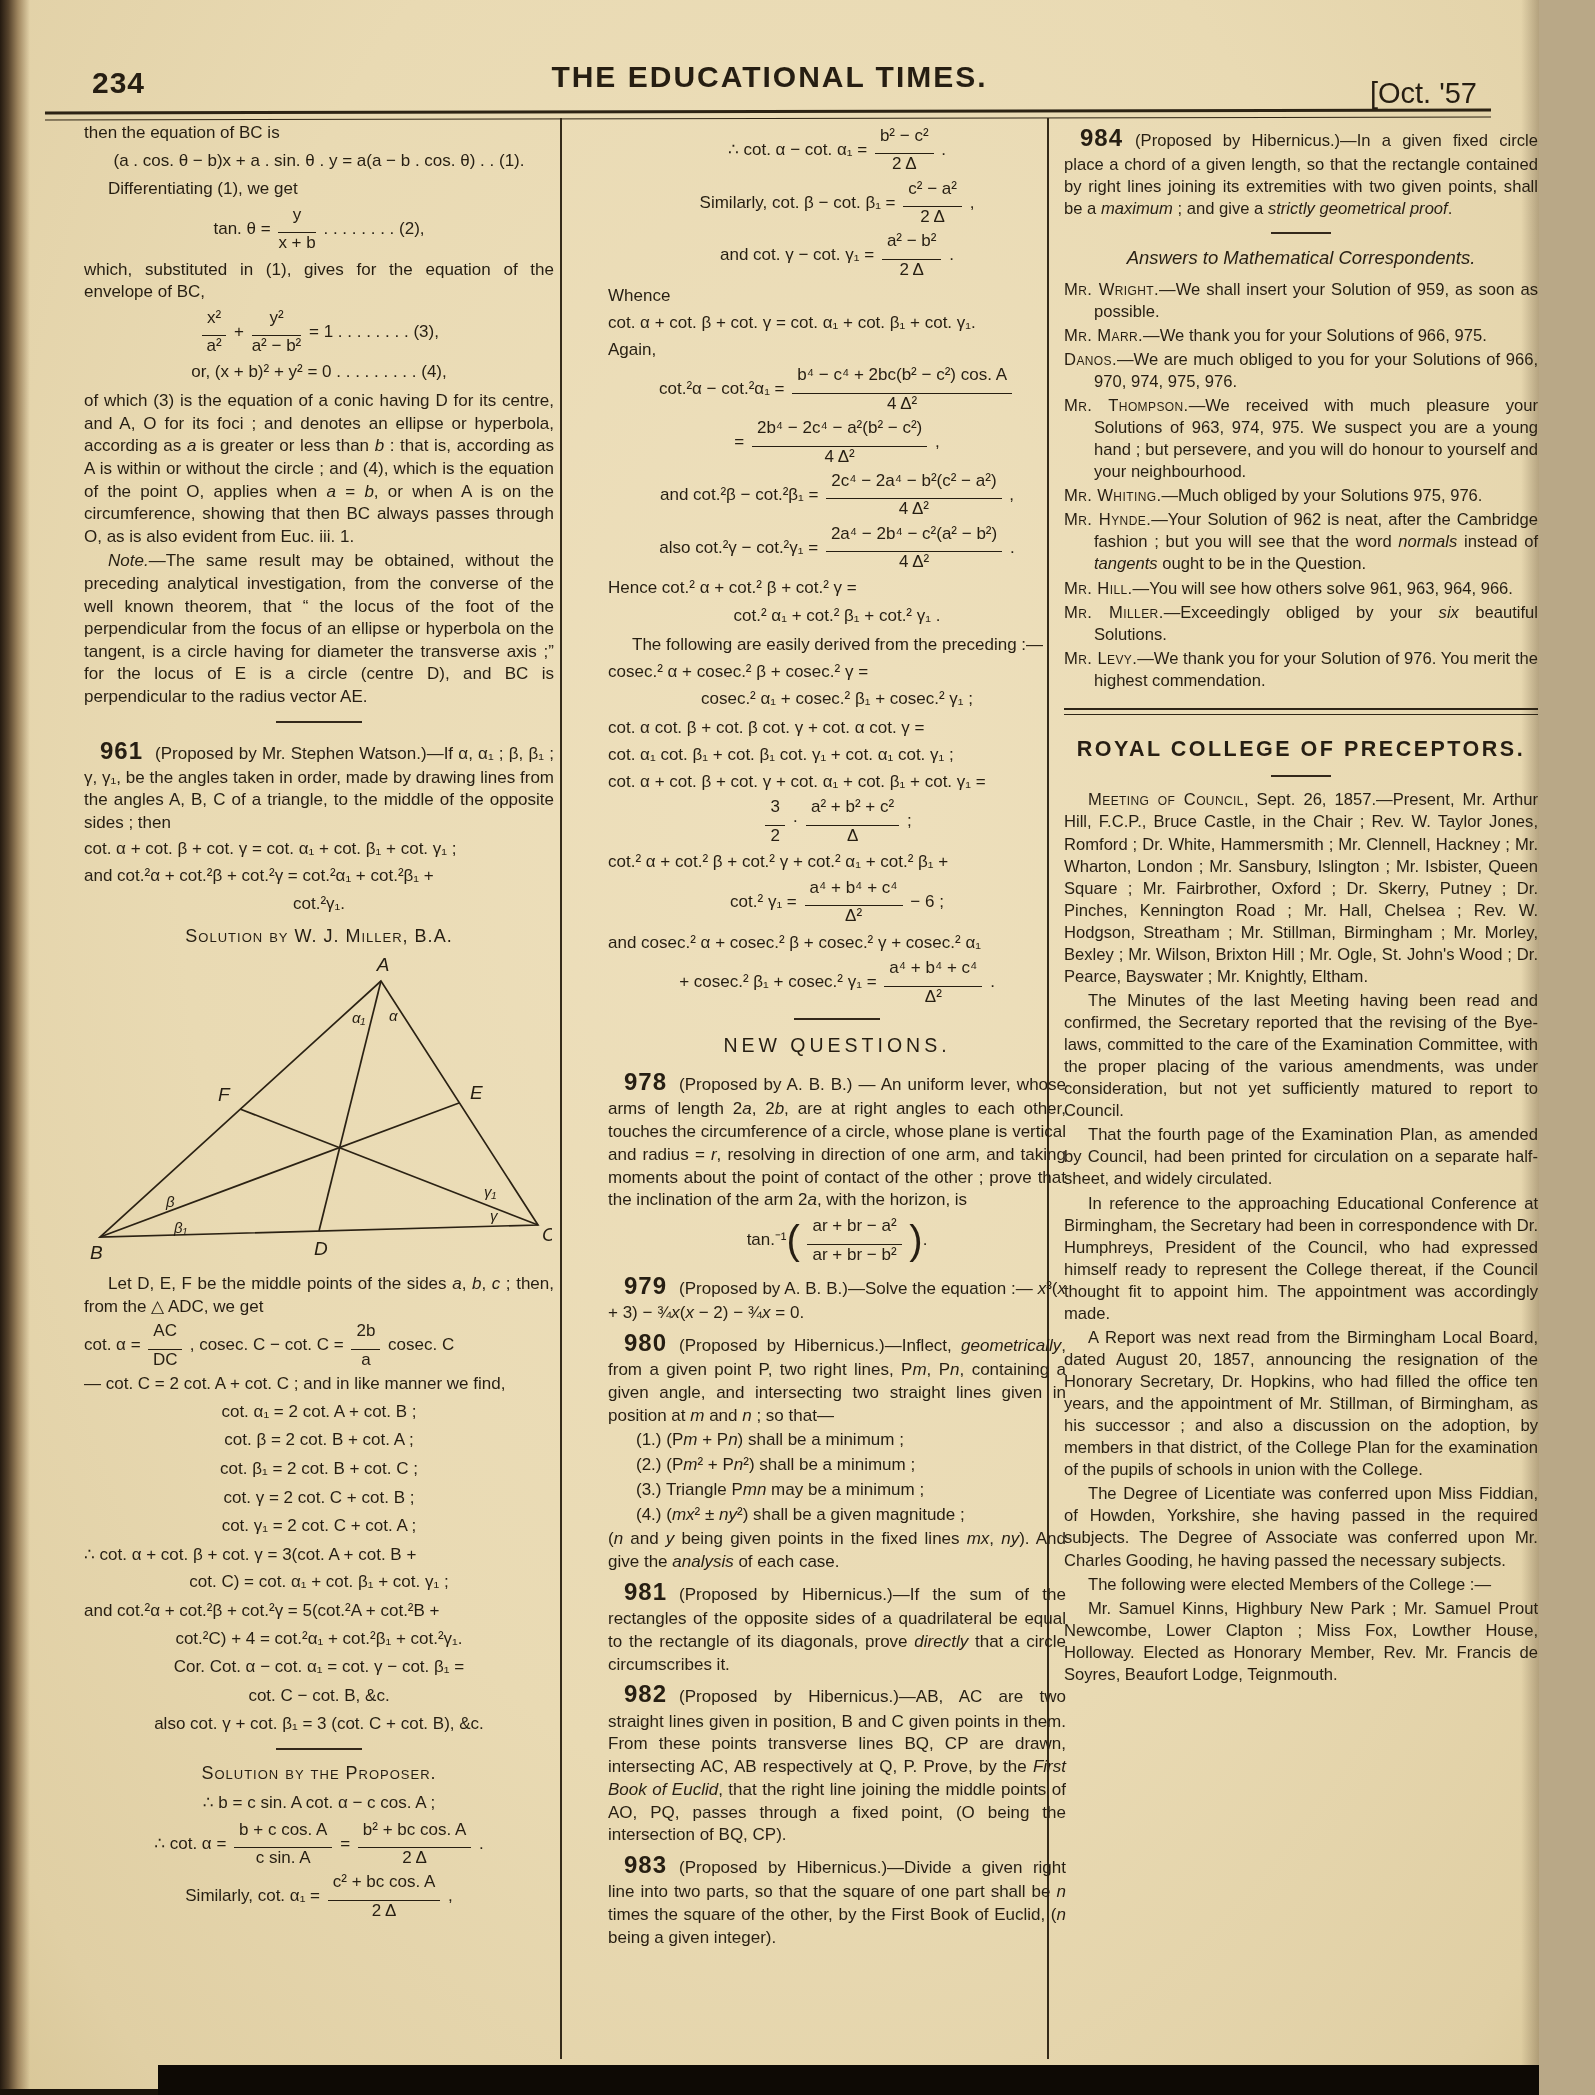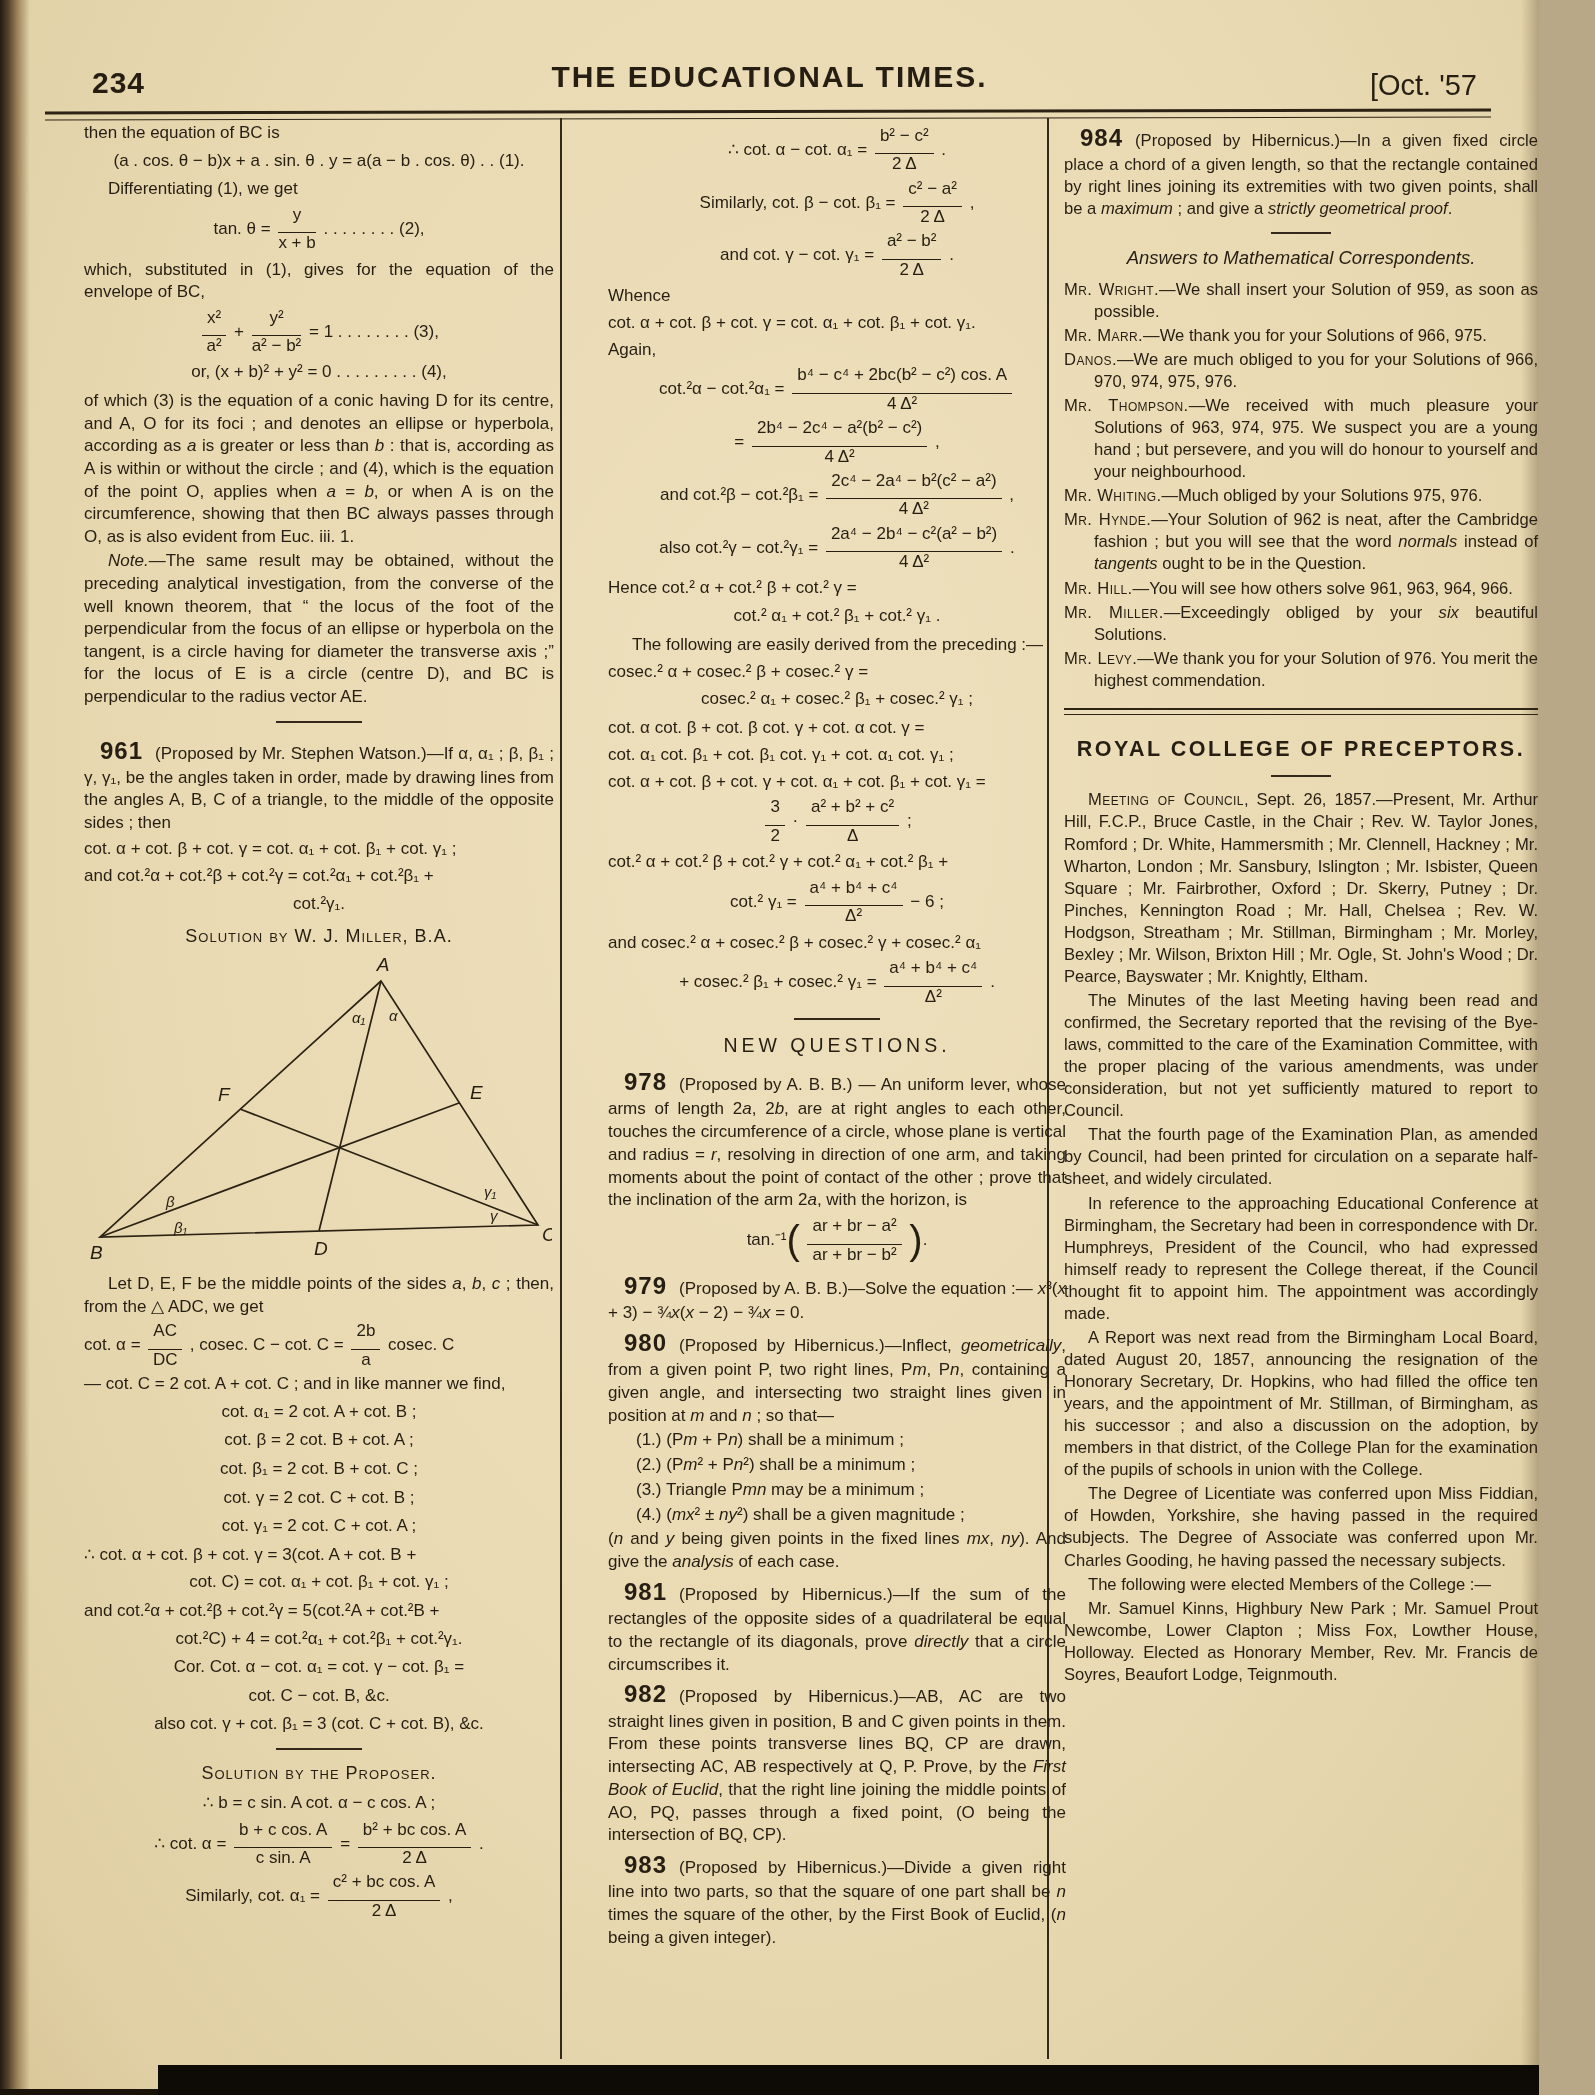--- a/index.html
+++ b/index.html
@@ -12,21 +12,21 @@
   .gutter{position:absolute;left:0;top:0;bottom:0;width:30px;
     background:linear-gradient(90deg,#241a10 0%,#56432c 28%,#a08760 60%,rgba(160,135,96,0) 100%);}
   .rightshade{position:absolute;right:0;top:0;bottom:0;width:18px;
     background:linear-gradient(270deg,rgba(90,70,45,.35),rgba(90,70,45,0));}
   .bottomband{position:absolute;left:158px;right:0;bottom:0;height:30px;background:#0e0a05;}
   .bottomband2{position:absolute;left:0;right:0;bottom:0;height:6px;background:#1a130a;}
 
   .pageno{position:absolute;left:92px;top:66px;font-size:30px;font-weight:bold;letter-spacing:1px;}
   .title{position:absolute;left:0;right:0;top:60px;margin:0;text-align:center;
     font-size:30px;font-weight:bold;letter-spacing:2px;}
-  .issuedate{position:absolute;right:62px;top:69px;font-size:29px;}
+  .issuedate{position:absolute;right:62px;top:77px;font-size:29px;}
   .headrule{position:absolute;left:45px;right:48px;top:110px;height:5px;
     border-top:3px solid #2c2314;border-bottom:1px solid #2c2314;transform:rotate(-0.12deg);}
 
   .vrule{position:absolute;top:118px;bottom:36px;width:2px;background:#342a19;}
   .vr1{left:560px;}
   .vr2{left:1047px;}
 
   .col{position:absolute;top:122px;text-align:justify;}
   #col1{left:84px;width:470px;font-size:17px;line-height:1.33;}
   #col2{left:608px;width:458px;font-size:17px;line-height:1.34;}

